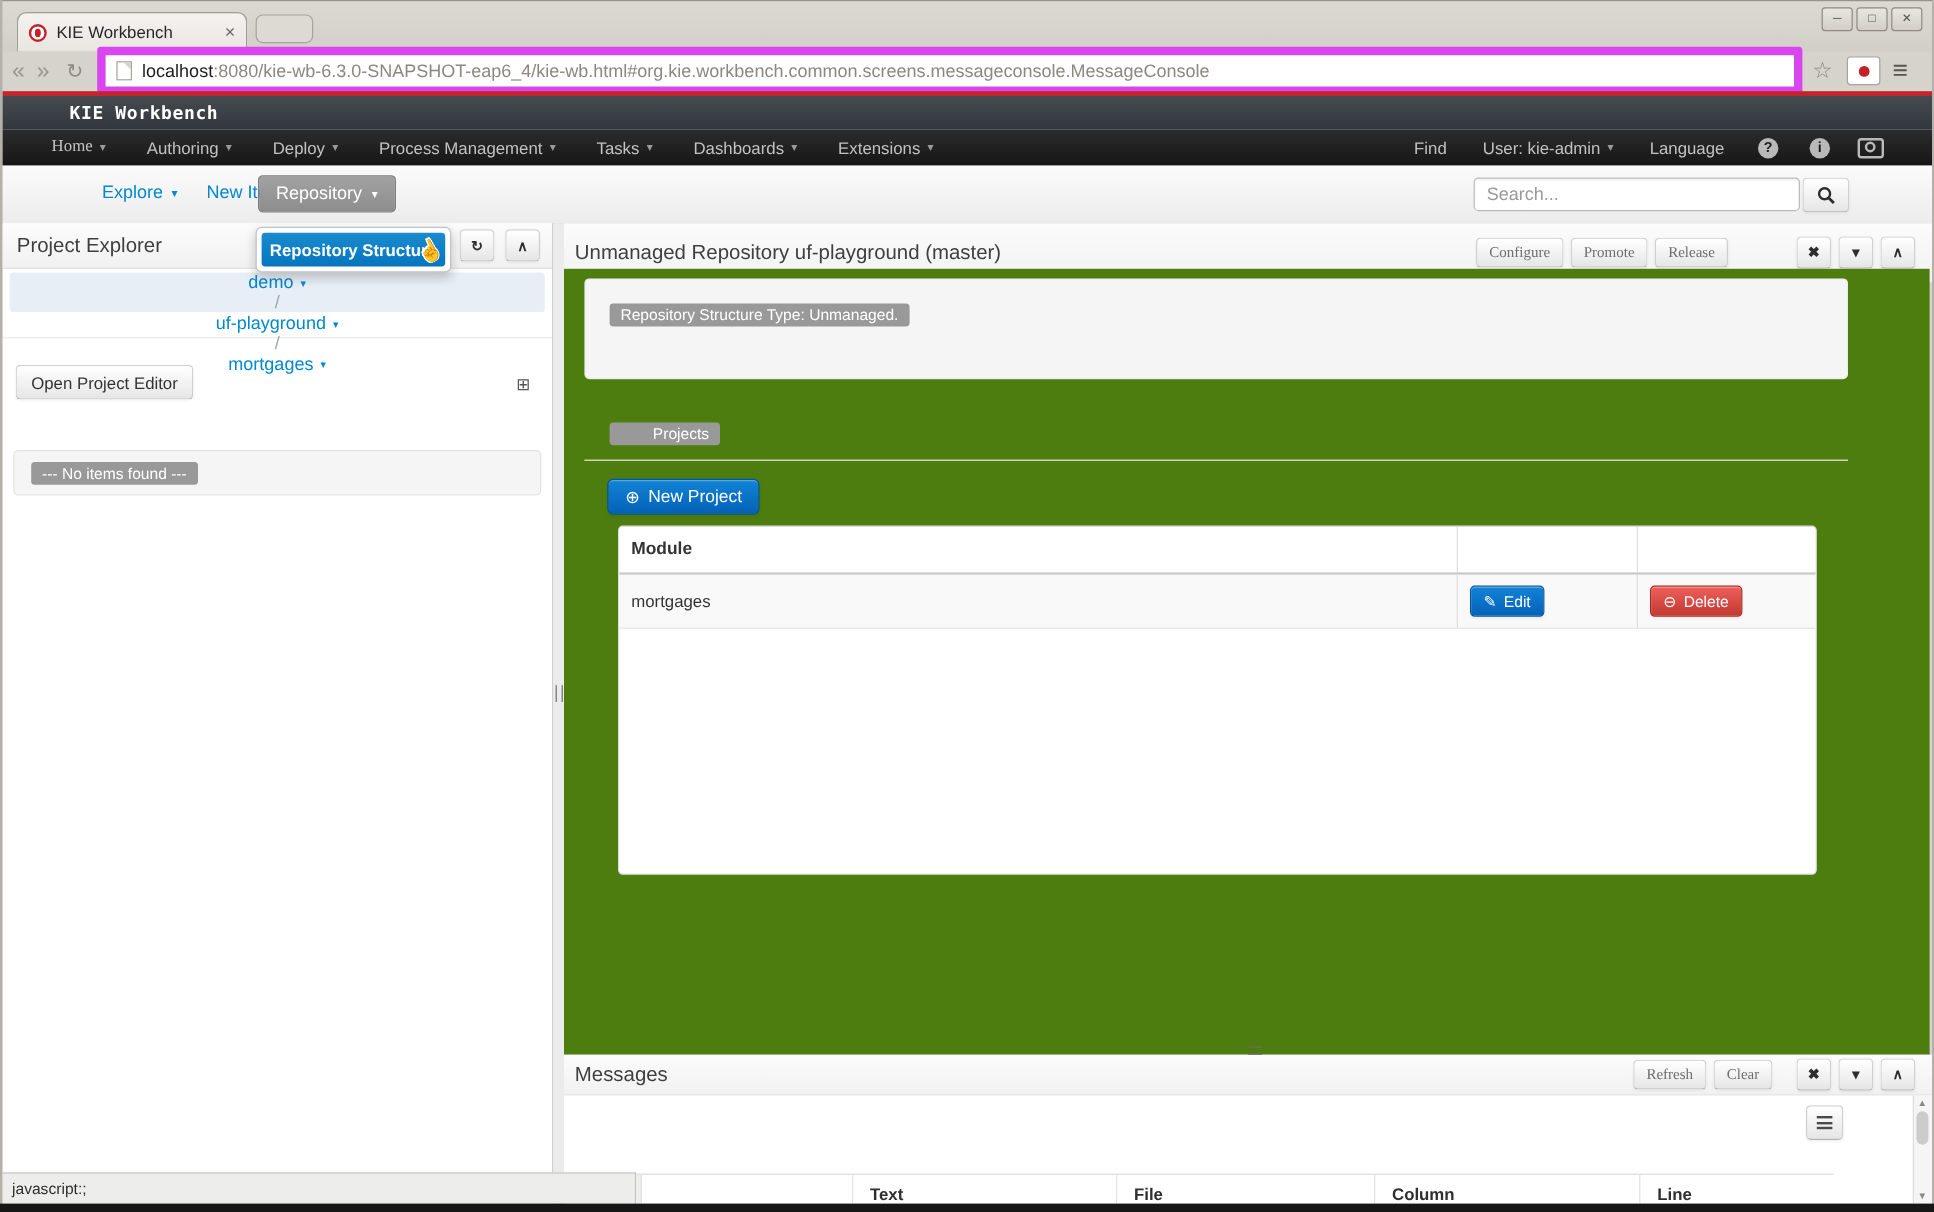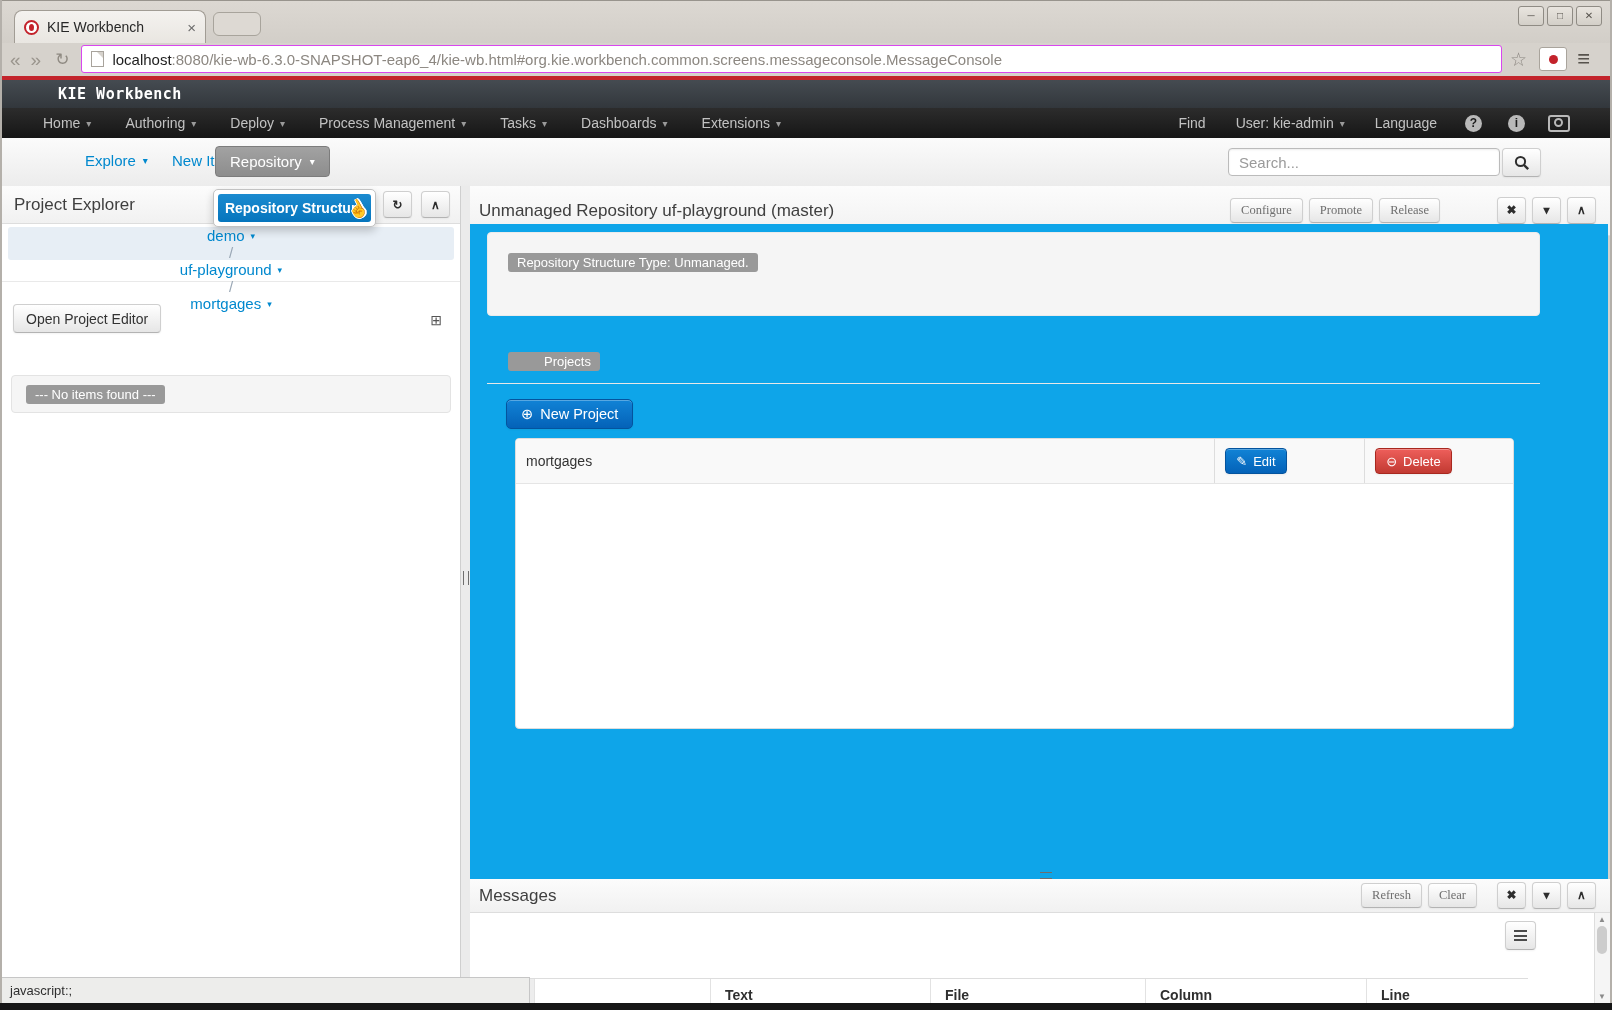--- a/index.html
+++ b/index.html
@@ -17,40 +17,40 @@
   .favicon::after{content:"";position:absolute;left:3px;top:2px;width:5px;height:7px;border-radius:50%;background:#c3222b;}
   .tab-title{margin-left:8px;font-size:14px;color:#272727;white-space:nowrap;overflow:hidden;flex:1;}
   .tab-close{color:#6b6b6b;font-size:15px;margin-left:6px;cursor:default;}
   .tab-stub{position:absolute;left:213px;top:11px;width:46px;height:22px;background:#ddd9d3;border:1px solid #a8a49c;border-radius:6px;}
   .winbtns{position:absolute;top:5px;right:10px;display:flex;gap:3px;}
   .winbtn{width:24px;height:18px;border:1px solid #8f8b84;border-radius:3px;background:linear-gradient(#e9e5df,#d3cfc8);
     font-size:10px;color:#55514b;text-align:center;line-height:17px;}
   .urlrow{position:absolute;top:42px;left:0;right:0;height:34px;display:flex;align-items:center;}
   .navico{color:#9a958d;font-size:19px;margin-left:10px;line-height:1;}
   .navico.reload{font-size:17px;margin-left:14px;color:#8f8a82;}
-  .urlfield{flex:1;height:26px;margin:0 8px 0 12px;background:#fff;border:1px solid #d946ef;border-radius:3px;
+  .urlfield{flex:1;height:26px;margin:0 8px 0 12px;background:#fff;border:7px solid #d946ef;border-radius:3px;
     display:flex;align-items:center;padding:0 9px;font-size:15px;white-space:nowrap;overflow:hidden;}
   .docico{width:11px;height:14px;border:1px solid #a8a39c;background:#fff;margin-right:8px;flex:0 0 auto;position:relative;}
   .docico::after{content:"";position:absolute;right:0;top:0;border:3px solid #d6d2cc;border-left-color:transparent;border-bottom-color:transparent;}
   .url-host{color:#1d1d1d;}
   .url-rest{color:#8c8781;}
   .starico{color:#8c8781;font-size:19px;margin-right:12px;}
   .readerbtn{width:26px;height:22px;background:#fff;border:1px solid #a9a49c;border-radius:3px;margin-right:10px;
     display:flex;align-items:center;justify-content:center;}
   .reddot{width:9px;height:9px;border-radius:50%;background:#c3222b;}
   .hamb{color:#57534d;font-size:22px;margin-right:22px;line-height:1;}
 
   
   .redline{position:absolute;top:76px;left:2px;right:2px;height:4px;background:#c3252c;}
   .brandbar{position:absolute;top:80px;left:2px;right:2px;height:28px;background:linear-gradient(#454b51,#32373c);
     color:#fff;font-family:"DejaVu Sans Mono",monospace;font-weight:bold;font-size:15px;line-height:28px;padding-left:56px;letter-spacing:.5px;}
   .menubar{position:absolute;top:108px;left:2px;right:2px;height:30px;background:linear-gradient(#2c2c2c,#161616);
     display:flex;align-items:center;color:#c2c2c2;font-size:14px;}
   .mitem{padding:0 17px;display:flex;align-items:center;gap:6px;white-space:nowrap;}
-  .mitem:first-child{margin-left:24px;}
+  .mitem:first-child{margin-left:24px;font-family:Liberation Serif, serif;}
   .mcaret{font-size:10px;color:#9a9a9a;}
   .mright{margin-left:auto;display:flex;align-items:center;gap:0;}
   .mlink{padding:0 15px;white-space:nowrap;display:flex;align-items:center;gap:6px;}
   .circico{width:17px;height:17px;border-radius:50%;background:#b9b9b9;color:#1c1c1c;font-weight:bold;
     font-size:12px;text-align:center;line-height:17px;margin:0 13px;}
   .camico{width:18px;height:13px;border:2px solid #b9b9b9;border-radius:3px;position:relative;margin:0 13px 0 10px;margin-right:40px;}
   .camico::after{content:"";position:absolute;left:4px;top:1px;width:5px;height:5px;border:2px solid #b9b9b9;border-radius:50%;}
 
   
   .subbar{position:absolute;top:138px;left:2px;right:2px;height:48px;background:linear-gradient(#fbfbfb,#ececec);border-bottom:1px solid #c6c6c6;}
@@ -91,21 +91,21 @@
   .noitems{margin:42px 9px 0 9px;height:38px;background:#f5f5f5;border:1px solid #e3e3e3;border-radius:4px;
     display:flex;align-items:center;padding:0 14px;box-sizing:border-box;}
   .badge{background:#999;color:#fff;font-size:13px;padding:2px 9px;border-radius:3px;white-space:nowrap;}
 
   .vsplit{position:absolute;left:461px;width:9px;top:186px;bottom:7px;background:#ebebeb;}
   .vgrip{position:absolute;left:2px;top:385px;width:4px;height:14px;border-left:1.5px solid #6e6e6e;border-right:1.5px solid #6e6e6e;}
 
   .mainhd{position:absolute;left:470px;right:2px;top:186px;height:50px;padding:0 8px 0 9px;}
   .mh-btns{margin-left:auto;display:flex;align-items:center;gap:6px;margin-right:6px;font-family:Liberation Serif, serif;}
   .sp56{width:45px;}
-  .mainbody{position:absolute;left:470px;right:4px;top:224px;height:655px;background:#0ea5e9;overflow:hidden;}
+  .mainbody{position:absolute;left:470px;right:4px;top:224px;height:655px;background:#4d7c0f;overflow:hidden;}
   .well{position:absolute;left:17px;top:8px;width:1053px;height:84px;background:#f5f5f5;border:1px solid #ebebeb;border-radius:4px;box-sizing:border-box;}
   .well .badge{position:absolute;left:20px;top:20px;}
   .projbadge{position:absolute;left:38px;top:128px;padding-left:36px;}
   .projdiv{position:absolute;left:17px;top:159px;width:1053px;border-top:1px solid #e8e8e8;}
   .newproj{position:absolute;left:36px;top:175px;height:30px;padding:0 14px;font-size:14.5px;border-radius:5px;gap:7px;}
   .ptable{position:absolute;left:45px;top:214px;width:999px;height:291px;border:1px solid #ddd;border-radius:4px;box-sizing:border-box;overflow:hidden;background:#fff;}
   .prow{display:flex;}
   .pc{box-sizing:border-box;border-right:1px solid #ddd;padding-left:10px;display:flex;align-items:center;}
   .pc:last-child{border-right:none;}
   .pc1{width:700px;}.pc2{width:150px;}.pc3{width:148px;}
@@ -303,20 +303,25 @@
     <div class="well">
       <span class="badge">Repository Structure Type: Unmanaged.</span>
     </div>
     <span class="badge projbadge">Projects</span>
     <div class="projdiv"></div>
     <span class="btn btn-primary newproj">
       <span>⊕</span>
       <span>New Project</span>
     </span>
     <div class="ptable">
+      <div class="prow phead">
+        <span class="pc pc1">Module</span>
+        <span class="pc pc2"></span>
+        <span class="pc pc3"></span>
+      </div>
       <div class="prow pdata">
         <span class="pc pc1">mortgages</span>
         <span class="pc pc2">
           <span class="btn btn-primary rowbtn">
               <span>✎</span>
               <span>Edit</span>
             </span>
         </span>
         <span class="pc pc3">
           <span class="btn btn-danger rowbtn">

